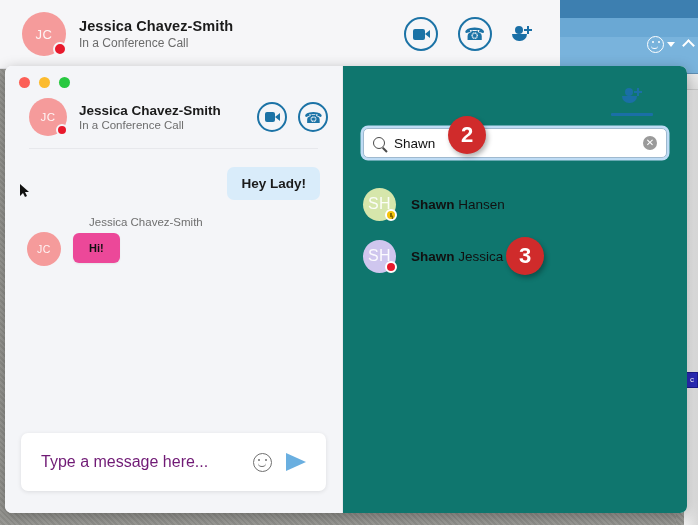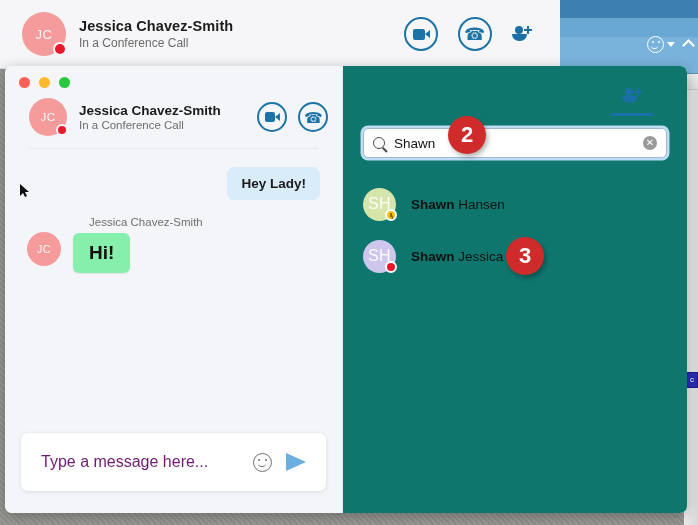--- a/index.html
+++ b/index.html
@@ -147,21 +147,21 @@
   .msgs { flex: 1; padding: 10px 22px 0 22px; overflow: hidden; }
   .row-out { display: flex; justify-content: flex-end; margin-top: 8px; }
   .bubble-out {
     background: #d9ecfa; color: #1b1b1b; font-size: 13.5px; font-weight: bold;
     padding: 9px 14px; border-radius: 7px;
   }
   .sender { font-size: 11.5px; color: #6f6f6f; margin: 16px 0 4px 62px; }
   .row-in { display: flex; align-items: flex-start; gap: 12px; }
   .av-sm { width: 34px; height: 34px; font-size: 10.5px; background: #f59b9b; }
   .bubble-in {
-    background: #86efac; color: #111; font-size: 19px; font-weight: bold;
+    background: #ec4899; color: #111; font-size: 11px; font-weight: bold;
     padding: 9px 16px; border-radius: 6px; margin-top: 1px;
     box-shadow: 0 1px 2px rgba(0,0,0,.07);
   }
 
   .composer {
     margin: 0 16px 22px 16px; height: 58px; background: #fff;
     border-radius: 7px; box-shadow: 0 1px 4px rgba(0,0,0,.1);
     display: flex; align-items: center; padding: 0 20px; gap: 14px;
   }
   .composer .ph { flex: 1; font-size: 16px; color: #701a75; }

